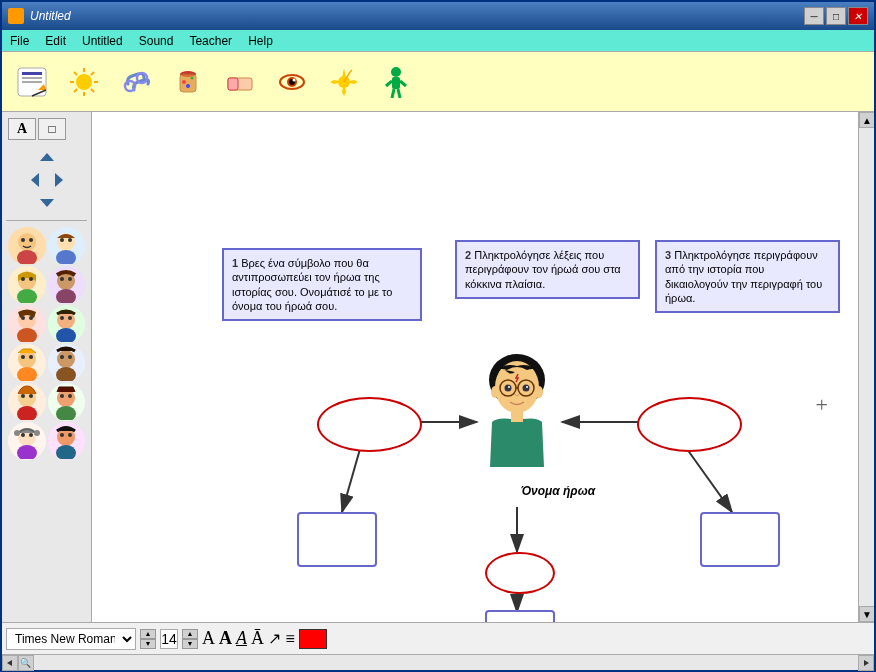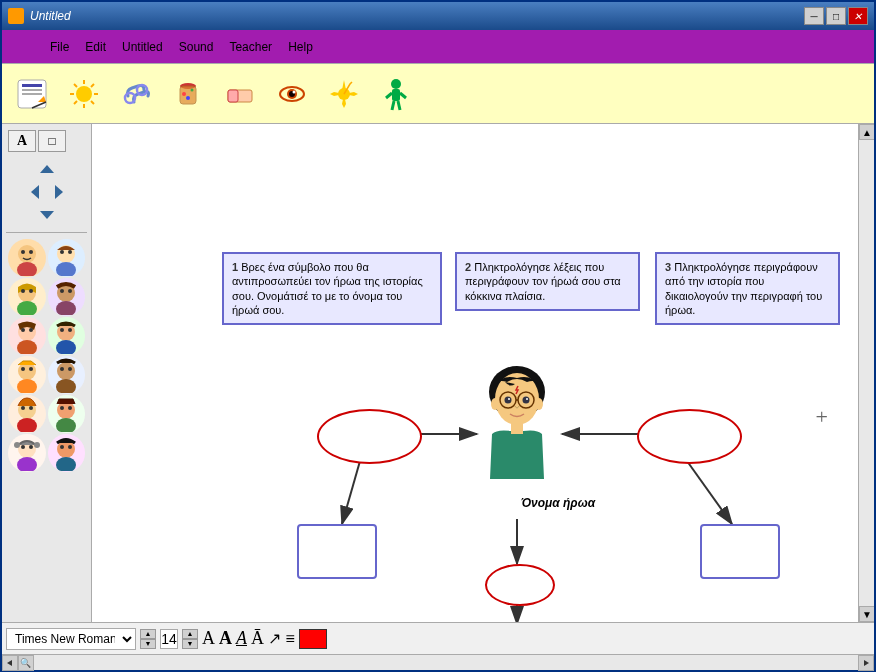--- a/index.html
+++ b/index.html
@@ -8,21 +8,21 @@
     
     .window { width: 876px; height: 672px; display: flex; flex-direction: column; border: 2px solid #003080; background: #f0f0f0; }
     .title-bar { background: linear-gradient(to bottom, #4a7fc1, #1a4a8a); height: 28px; display: flex; align-items: center; padding: 0 6px; color: white; font-size: 12px; font-family: Arial, sans-serif; flex-shrink: 0; font-style: italic; }
     .title-bar-icon { width: 16px; height: 16px; margin-right: 6px; background: #f90; border-radius: 2px; }
     .title-bar-title { flex: 1; font-size: 12px; }
     .title-bar-buttons { display: flex; gap: 2px; }
     .tb-btn { width: 20px; height: 18px; display: flex; align-items: center; justify-content: center; font-size: 10px; cursor: pointer; border: 1px solid #888; background: #d0d0d0; color: #000; font-family: Arial; }
     .tb-btn.close { background: #c00; color: white; }
 
     
-    .menu-bar { background: #a21caf; height: 34px; display: flex; align-items: center; border-bottom: 1px solid #aaa; flex-shrink: 0; font-family: Arial, sans-serif; font-size: 12px; padding-left: 40px; }
+    .menu-bar { background: #5eead4; height: 22px; display: flex; align-items: center; border-bottom: 1px solid #aaa; flex-shrink: 0; font-family: Arial, sans-serif; font-size: 12px; }
     .menu-item { padding: 2px 8px; cursor: pointer; }
 
     
     .toolbar { background: #ffffc0; height: 60px; display: flex; align-items: center; padding: 4px 8px; gap: 8px; border-bottom: 1px solid #aaa; flex-shrink: 0; }
     .tool-btn { width: 44px; height: 44px; display: flex; align-items: center; justify-content: center; cursor: pointer; border: 1px solid transparent; border-radius: 3px; }
 
     
     .main-area { display: flex; flex: 1; overflow: hidden; }
 
     
@@ -363,21 +363,21 @@
 
         <line x1="270" y1="330" x2="250" y2="400" stroke="#333" stroke-width="2" marker-end="url(#arrowhead)"></line>
 
         <line x1="590" y1="330" x2="640" y2="400" stroke="#333" stroke-width="2" marker-end="url(#arrowhead)"></line>
 
         <line x1="425" y1="395" x2="425" y2="440" stroke="#333" stroke-width="2" marker-end="url(#arrowhead)"></line>
 
         <line x1="425" y1="480" x2="425" y2="500" stroke="#333" stroke-width="2" marker-end="url(#arrowhead)"></line>
       </svg>
 
-      <div class="instruction-box" style="left:130px; top:128px; width:220px;">
+      <div class="instruction-box" style="left:130px; top:136px; width:200px;">
         <span class="num">1</span>
         <span>Βρες ένα σύμβολο που θα αντιπροσωπεύει τον ήρωα της ιστορίας σου. Ονομάτισέ το με το όνομα του ήρωά σου.</span>
       </div>
 
       <div class="instruction-box" style="left:363px; top:128px; width:185px;">
         <span class="num">2</span>
         <span>Πληκτρολόγησε λέξεις που περιγράφουν τον ήρωά σου στα κόκκινα πλαίσια.</span>
       </div>
 
       <div class="instruction-box" style="left:563px; top:128px; width:185px;">

